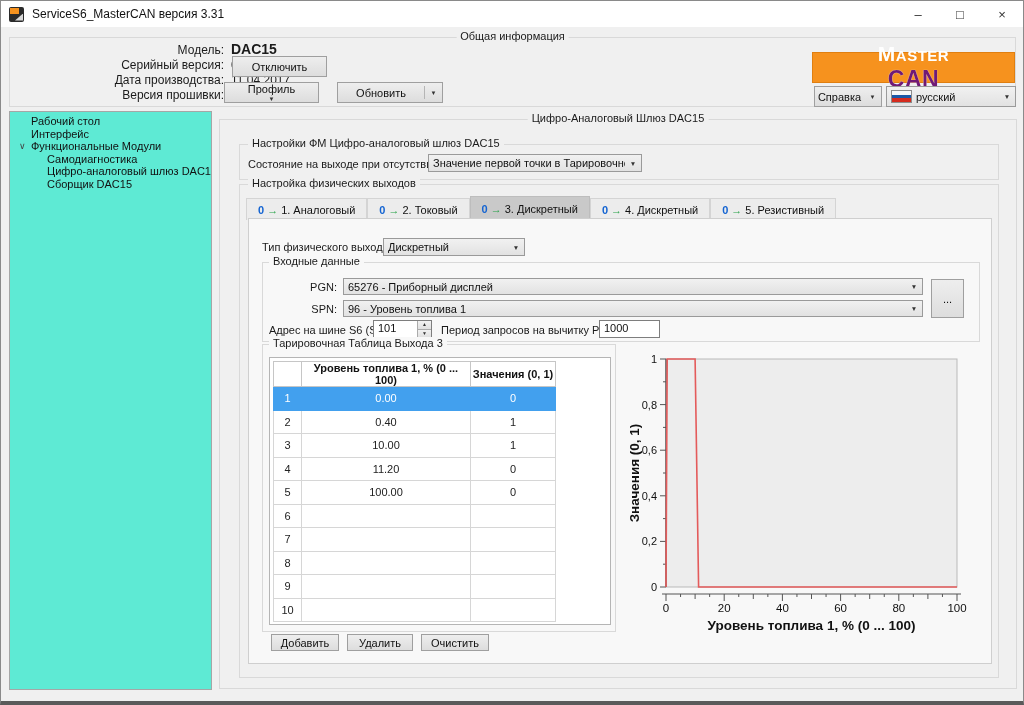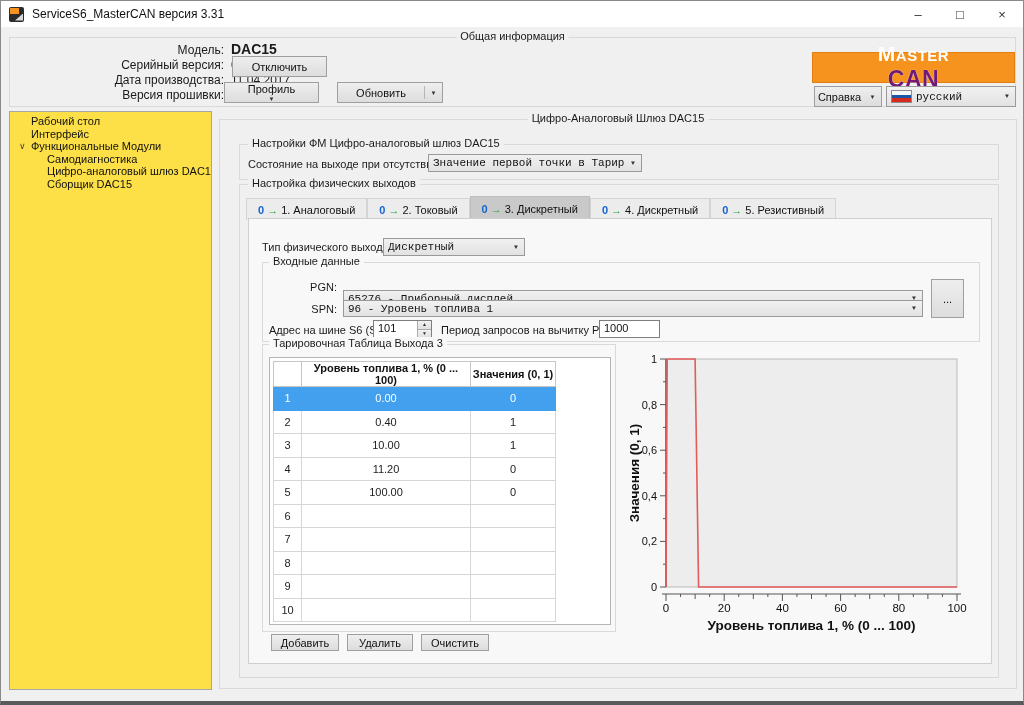--- a/index.html
+++ b/index.html
@@ -30,27 +30,27 @@
          font-size:11px; color:#111; display:flex; align-items:center; justify-content:center; cursor:default; }
   .btn.drop { justify-content:space-between; padding:0; }
   .btn.drop .cap { flex:1; text-align:center; }
   .btn.drop .sep { width:1px; height:70%; background:#b5b5b5; }
   .btn.drop .arr { width:17px; text-align:center; font-size:6px; color:#333; }
   .logo { position:absolute; background:#f6921e; display:flex; align-items:center; justify-content:center;
           border:1px solid #e07f10;flex-direction:column; }
   .logo .m { color:#fff; font-weight:bold; font-size:21px; letter-spacing:.5px; font-variant:small-caps; }
   .logo .c { color:#701a75; font-weight:900; font-size:23px; letter-spacing:.5px; text-shadow:0 0 1px #fff; }
   .combo { position:absolute; background:linear-gradient(#f1f1f1,#e2e2e2); border:1px solid #9a9a9a;
-           display:flex; align-items:center; font-size:11px; color:#111; cursor:default;font-family:Liberation Mono, monospace; }
+           display:flex; align-items:center; font-size:11px; color:#111; cursor:default; }
   .combo .txt { flex:1; padding-left:4px; white-space:nowrap; overflow:hidden; }
   .combo .arr { width:16px; text-align:center; font-size:6.5px; color:#333; }
   .flag { width:21px; height:13px; margin-left:4px; border:1px solid #8c8c8c; display:flex; flex-direction:column; }
   .flag i { flex:1; }
   
-  .sidebar { position:absolute; left:8px; top:110px; width:203px; height:579px; background:#fde047; border:1px solid #a6a6a6; overflow:hidden; }
+  .sidebar { position:absolute; left:8px; top:110px; width:203px; height:579px; background:#5eead4; border:1px solid #a6a6a6; overflow:hidden; }
   .tree-item { position:relative; font-size:11px; color:#111; line-height:12.5px; white-space:nowrap; cursor:default; }
   .tree-item .chev { position:absolute; left:9px; top:0; font-size:9px; color:#444; }
   
   .tabbar { position:absolute; display:flex; align-items:flex-end; }
   .tab { height:22px; padding:0 11px; background:#ececec; border:1px solid #d4d4d4; border-bottom:none;
          display:flex; align-items:center; gap:3px; font-size:11px; color:#111; cursor:default; white-space:nowrap; }
   .tab.selected { height:24px; background:#c9c9c9; border-color:#bdbdbd; }
   .tab .b0 { color:#1464d2; font-weight:bold; }
   .tab .ga { color:#27a348; font-weight:bold; font-size:11px; }
   
@@ -200,21 +200,21 @@
 
         <span class="flabel" style="left:13px;top:22px;">Тип физического выхода:</span>
         <div class="combo" style="left:134px;top:19px;width:142px;height:18px;">
           <span class="txt">Дискретный</span>
           <span class="arr">▼</span>
         </div>
 
         <div class="gbox" style="left:13px;top:43px;width:718px;height:80px;">
           <span class="legend left" style="left:6px;">Входные данные</span>
           <span class="flabel r" style="left:0;top:18px;width:74px;">PGN:</span>
-          <div class="combo" style="left:80px;top:27px;width:580px;height:17px;">
+          <div class="combo" style="left:80px;top:15px;width:580px;height:17px;">
             <span class="txt">65276 - Приборный дисплей</span>
             <span class="arr">▼</span>
           </div>
           <span class="flabel r" style="left:0;top:40px;width:74px;">SPN:</span>
           <div class="combo" style="left:80px;top:37px;width:580px;height:17px;">
             <span class="txt">96 - Уровень топлива 1</span>
             <span class="arr">▼</span>
           </div>
           <div class="btn" style="left:668px;top:16px;width:33px;height:39px;">...</div>
           <span class="flabel" style="left:6px;top:61px;">Адрес на шине S6 (SA):</span>

